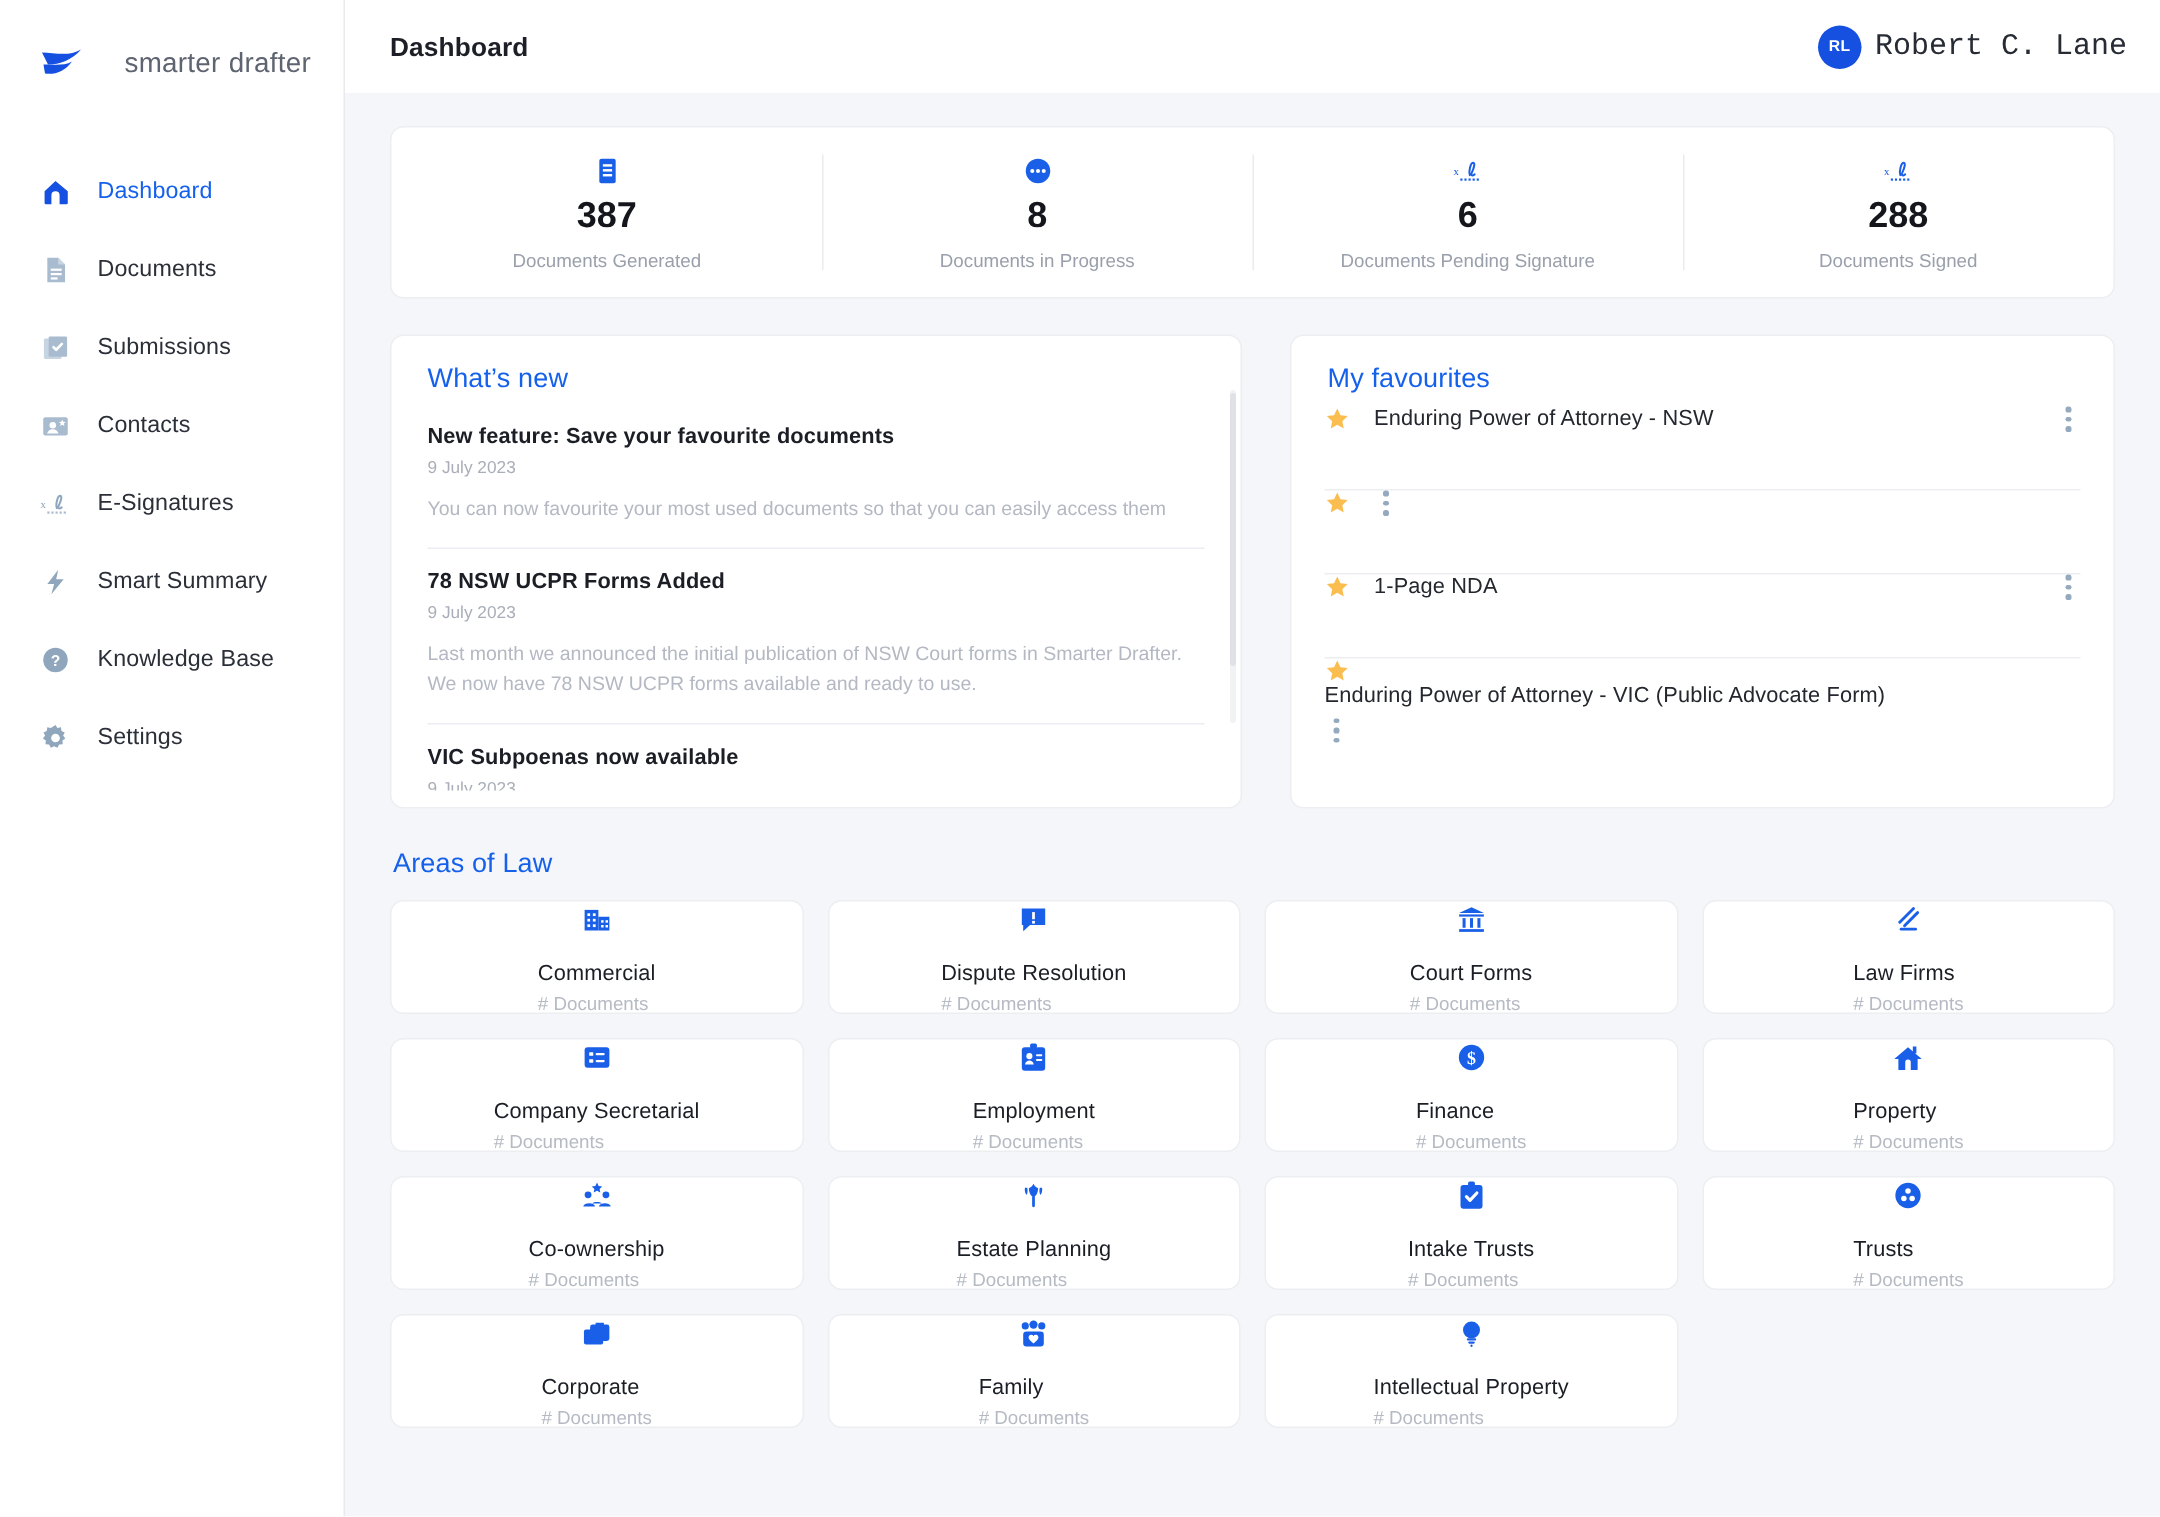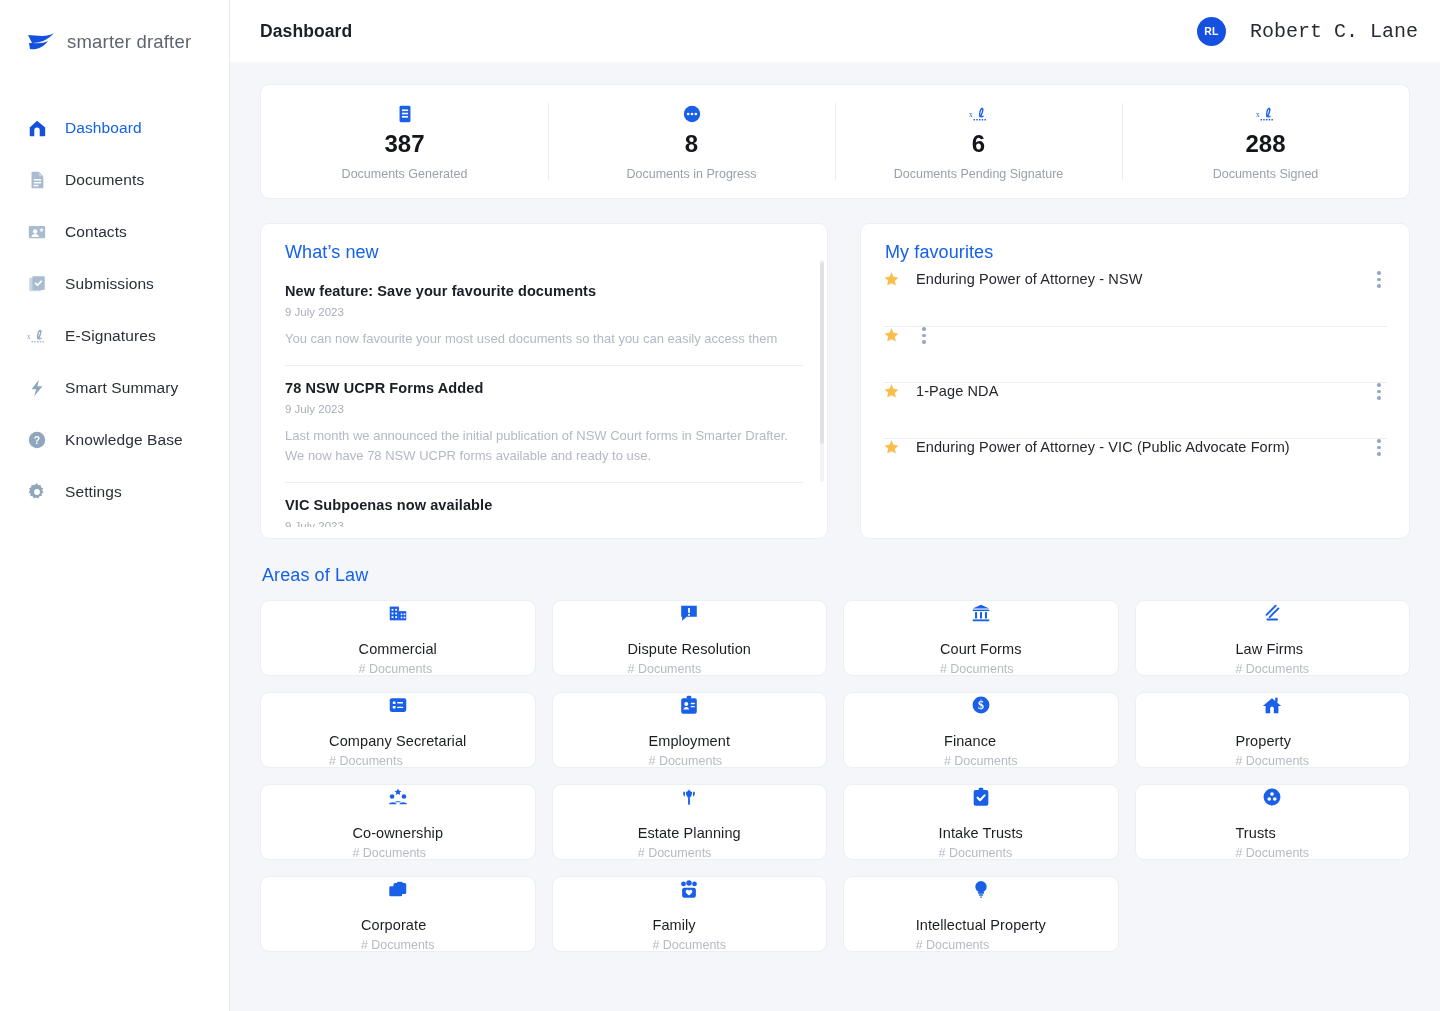--- a/index.html
+++ b/index.html
@@ -11,42 +11,42 @@
   }
   .app { display: flex; width: 1440px; height: 1011px; }
 
   
   .sidebar {
     width: 230px; min-width: 230px; height: 1011px;
     background: #ffffff;
     border-right: 1px solid #e8eaee;
     padding-top: 22px;
   }
-  .logo-row { display: flex; align-items: center; gap: 11px; padding: 0 0 0 26px; height: 40px; }
+  .logo-row { display: flex; align-items: center; gap: 27px; padding: 0 0 0 26px; height: 40px; }
   .logo-mark { width: 30px; height: 22px; flex: 0 0 auto; }
   .logo-text { font-size: 18.5px; color: #5e6470; letter-spacing: .2px; font-weight: 400; }
 
   .nav { margin-top: 40px; }
   .nav-item {
     display: flex; align-items: center; gap: 17px;
     height: 52px; padding-left: 26px; cursor: pointer;
     font-size: 15.5px; color: #2b2f38; letter-spacing: .1px;
   }
   .nav-item .ico { width: 22px; height: 22px; flex: 0 0 22px; display: flex; align-items: center; justify-content: center; }
   .nav-item.active { color: #1561eb; font-weight: 500; }
 
   
   .main { flex: 1; height: 1011px; display: flex; flex-direction: column; background: #f5f6f9; }
   .topbar {
     height: 62px; min-height: 62px; background: #fff;
     display: flex; align-items: center; justify-content: space-between;
     padding: 0 22px 0 30px;
   }
   .page-title { font-size: 17.5px; font-weight: 700; color: #1c1f26; letter-spacing: .1px; }
-  .user { display: flex; align-items: center; gap: 24px; cursor: pointer; }
+  .user { display: flex; align-items: center; gap: 9px; cursor: pointer; }
   .avatar {
     width: 29px; height: 29px; border-radius: 50%; background: #1650e0;
     color: #fff; font-size: 10.5px; font-weight: 700; letter-spacing: .3px;
     display: flex; align-items: center; justify-content: center;
   }
   .user-name { font-size: 20px; color: #272b33; font-family: Liberation Mono, monospace; }
 
   .content { flex: 1; overflow: hidden; padding: 22px 30px 0 30px; }
 
   
@@ -76,21 +76,21 @@
   .news-item { padding: 14px 0 16px 0; border-bottom: 1px solid #edeef1; }
   .news-item:last-child { border-bottom: none; }
   .news-head { font-size: 14.5px; font-weight: 700; color: #1b1e25; letter-spacing: .1px; }
   .news-date { font-size: 11.5px; color: #a9aeb8; margin-top: 7px; }
   .news-body { font-size: 13px; color: #b3b8c2; margin-top: 11px; line-height: 1.55; }
   .news-track { position: absolute; right: 3px; top: 36px; width: 4px; height: 222px; background: #f1f2f4; border-radius: 2px; }
   .news-thumb { position: absolute; right: 3px; top: 38px; width: 4px; height: 182px; background: #dfe1e6; border-radius: 2px; }
 
   .fav-list { padding: 2px 22px 0 22px; }
   .fav-row { display: flex; align-items: flex-start; height: 56px; border-bottom: 1px solid #edeef1; cursor: pointer; }
-  .fav-row:last-child { border-bottom: none; }
+  .fav-row:last-child { border-bottom: none; flex-direction: column; }
   .fav-star { width: 17px; height: 17px; flex: 0 0 17px; margin-right: 16px; }
   .fav-label { flex: 1; font-size: 14.5px; color: #24272e; letter-spacing: .1px; }
   .kebab { width: 16px; display: flex; flex-direction: column; align-items: center; gap: 3px; cursor: pointer; }
   .kebab i { width: 3.5px; height: 3.5px; border-radius: 50%; background: #95a9bf; display: block; }
 
   
   .aol-title { font-size: 18px; color: #1561eb; font-weight: 500; margin: 26px 0 14px 2px; letter-spacing: .1px; }
   .aol-grid { display: grid; grid-template-columns: repeat(4, 1fr); gap: 16px; }
   .aol-card {
     background: #fff; border: 1px solid #eceef2; border-radius: 9px;
@@ -137,38 +137,38 @@
               <rect x="7.5" y="13.2" width="8" height="1.6" fill="#fff"></rect>
               <rect x="7.5" y="16.4" width="5" height="1.6" fill="#fff"></rect>
             </svg>
         </span>
         <span>Documents</span>
       </div>
 
       <div class="nav-item">
         <span class="ico">
           <svg viewBox="0 0 22 22" width="20" height="20">
+              <rect x="2.5" y="4" width="13" height="15" rx="1" fill="#c7d5e2"></rect>
+              <rect x="6" y="2.5" width="13.5" height="15" rx="1" fill="#a9bccf"></rect>
+              <path d="M9.5 10.3l2 2 4.2-4.3" stroke="#fff" stroke-width="1.9" fill="none" stroke-linecap="round" stroke-linejoin="round"></path>
+            </svg>
+        </span>
+        <span>Submissions</span>
+      </div>
+
+      <div class="nav-item">
+        <span class="ico">
+          <svg viewBox="0 0 22 22" width="20" height="20">
               <rect x="2" y="4.5" width="18" height="13.5" rx="1.5" fill="#a9bccf"></rect>
               <circle cx="9" cy="10.5" r="2.4" fill="#fff"></circle>
               <path d="M4.8 16.5c.6-2.2 2.3-3.2 4.2-3.2s3.6 1 4.2 3.2z" fill="#fff"></path>
               <path d="M16 6.2l.7 1.7 1.8.1-1.4 1.2.5 1.8-1.6-1-1.6 1 .5-1.8-1.4-1.2 1.8-.1z" fill="#fff"></path>
             </svg>
         </span>
         <span>Contacts</span>
-      </div>
-
-      <div class="nav-item">
-        <span class="ico">
-          <svg viewBox="0 0 22 22" width="20" height="20">
-              <rect x="2.5" y="4" width="13" height="15" rx="1" fill="#c7d5e2"></rect>
-              <rect x="6" y="2.5" width="13.5" height="15" rx="1" fill="#a9bccf"></rect>
-              <path d="M9.5 10.3l2 2 4.2-4.3" stroke="#fff" stroke-width="1.9" fill="none" stroke-linecap="round" stroke-linejoin="round"></path>
-            </svg>
-        </span>
-        <span>Submissions</span>
       </div>
 
       <div class="nav-item">
         <span class="ico">
           <svg viewBox="0 0 24 22" width="22" height="20">
             <text x="1" y="14" font-family="Liberation Serif, serif" font-size="8" fill="#8fa6bd">x</text>
             <path d="M13 14 C12 11, 13.5 5, 15.5 5 C17 5, 16 9, 14.5 12 C13.5 14, 14.5 15, 16.5 13.5" stroke="#8fa6bd" stroke-width="1.5" fill="none" stroke-linecap="round"></path>
             <g fill="#a9bccf">
                 <rect x="6" y="16.5" width="1.6" height="1.6"></rect>
                 <rect x="9" y="16.5" width="1.6" height="1.6"></rect>

